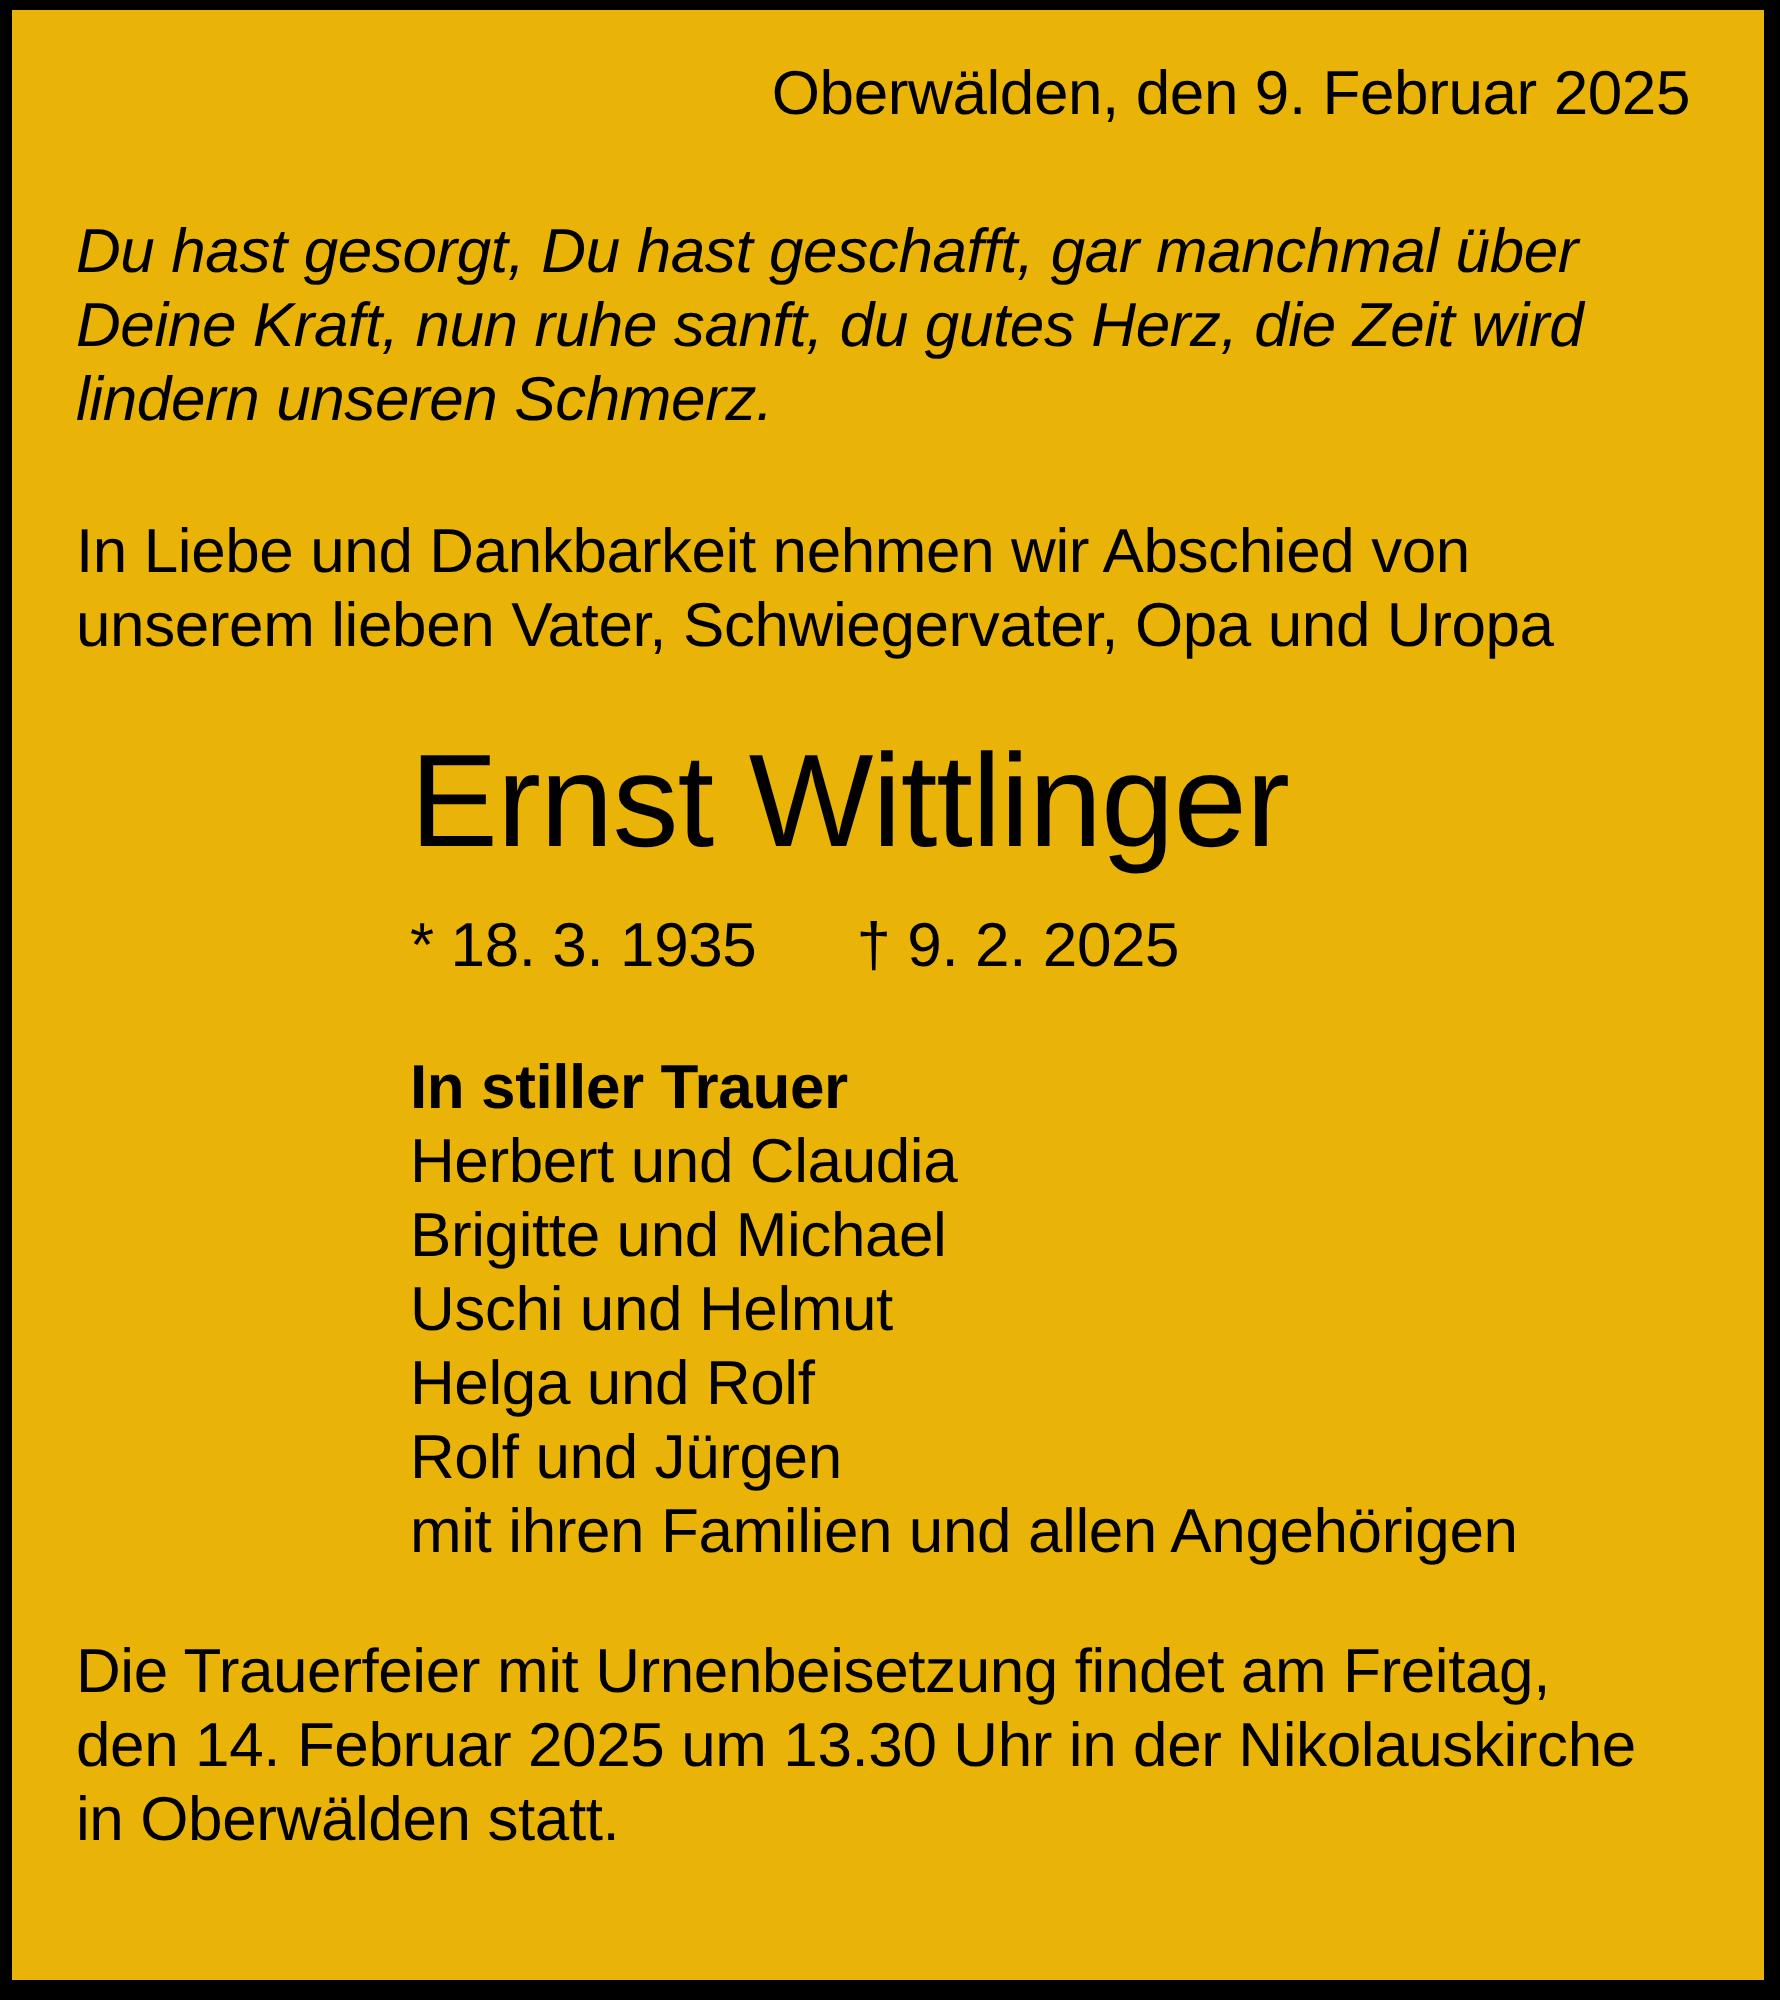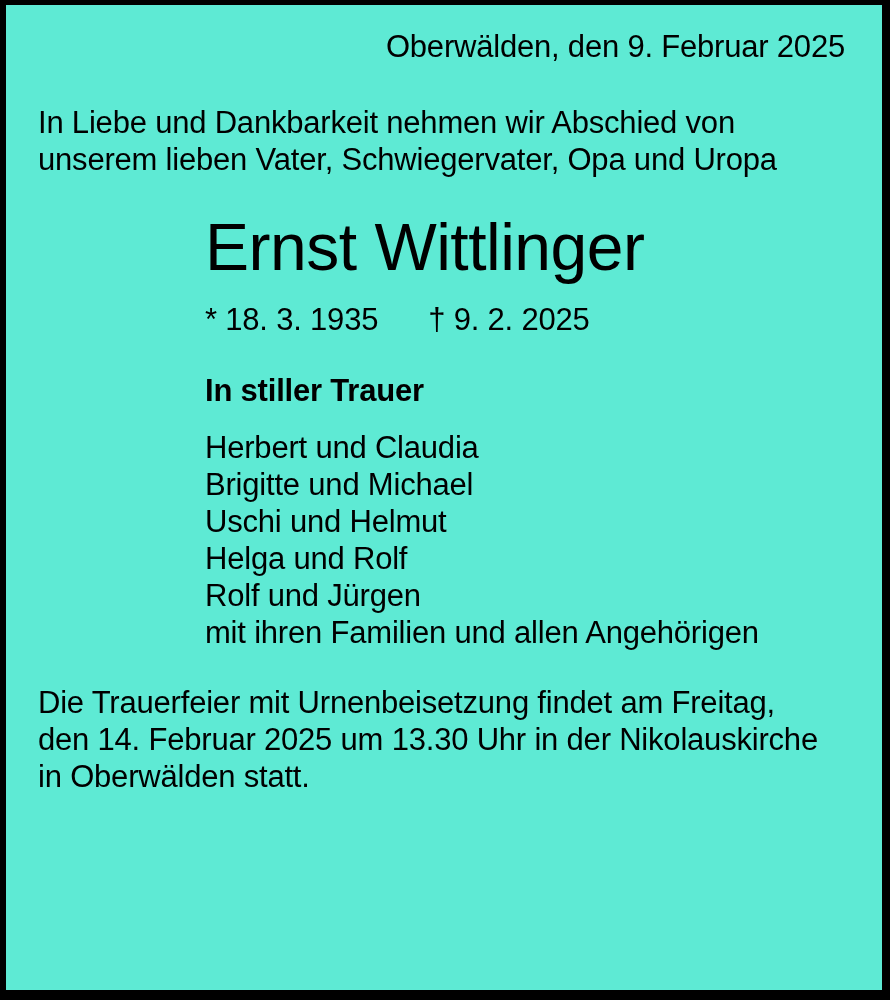--- a/index.html
+++ b/index.html
@@ -2,21 +2,21 @@
 <html><head>
 <meta charset="utf-8">
 <style>
   * { margin: 0; padding: 0; box-sizing: border-box; }
   html, body { background: #e8e8e8; }
   body { width: 890px; height: 1000px; font-family: "Liberation Sans", "DejaVu Sans", sans-serif; }
 
   .page {
     width: 890px;
     height: 1000px;
-    background: #5eead4;
+    background: #eab308;
     color: #000000;
     border-top: 5px solid #000000;
     border-left: 6px solid #000000;
     border-right: 8px solid #000000;
     border-bottom: 10px solid #000000;
     padding: 23px 37px 0 32px;
     overflow: hidden;
   }
 
   .line {
@@ -47,31 +47,36 @@
   }
 
   .dates { margin-top: 19px; }
   .dates .death { margin-left: 50px; }
 
   .mourning-heading {
     margin-top: 34px;
     font-weight: bold;
   }
 
-  .mourners { margin-top: 20px; }
+  .mourners { }
 
   .funeral { margin-top: 33px; }
 </style>
 </head>
 <body>
 
 <div class="page">
 
   <div class="line dateline">Oberwälden, den 9. Februar 2025</div>
 
+  <div class="epitaph">
+    <div class="line">Du hast gesorgt, Du hast geschafft, gar manchmal über</div>
+    <div class="line">Deine Kraft, nun ruhe sanft, du gutes Herz, die Zeit wird</div>
+    <div class="line">lindern unseren Schmerz.</div>
+  </div>
 
   <div class="intro">
     <div class="line">In Liebe und Dankbarkeit nehmen wir Abschied von</div>
     <div class="line">unserem lieben Vater, Schwiegervater, Opa und Uropa</div>
   </div>
 
   <div class="memorial">
 
     <div class="deceased-name">Ernst Wittlinger</div>
 

